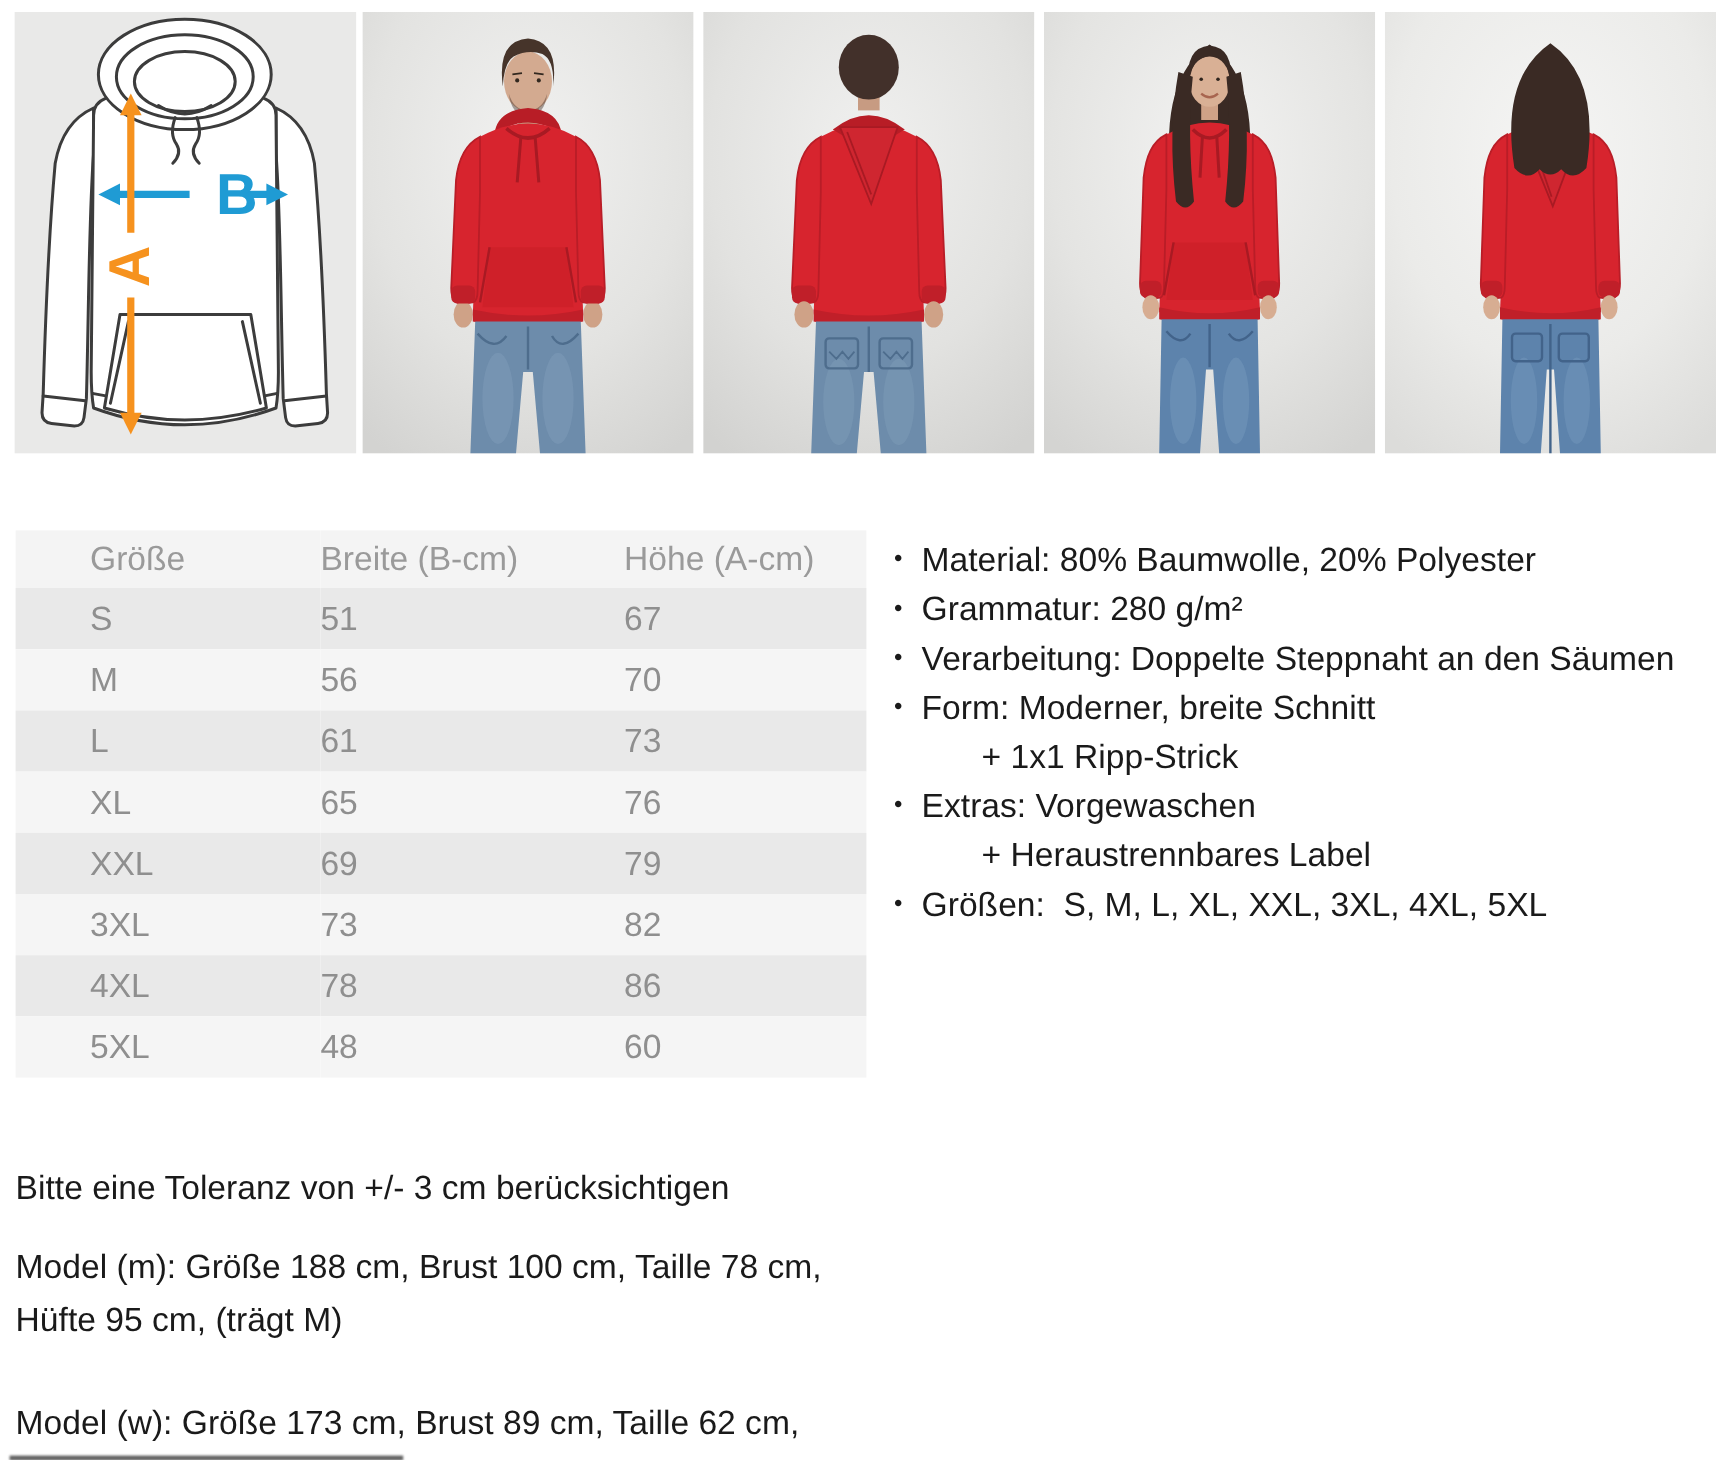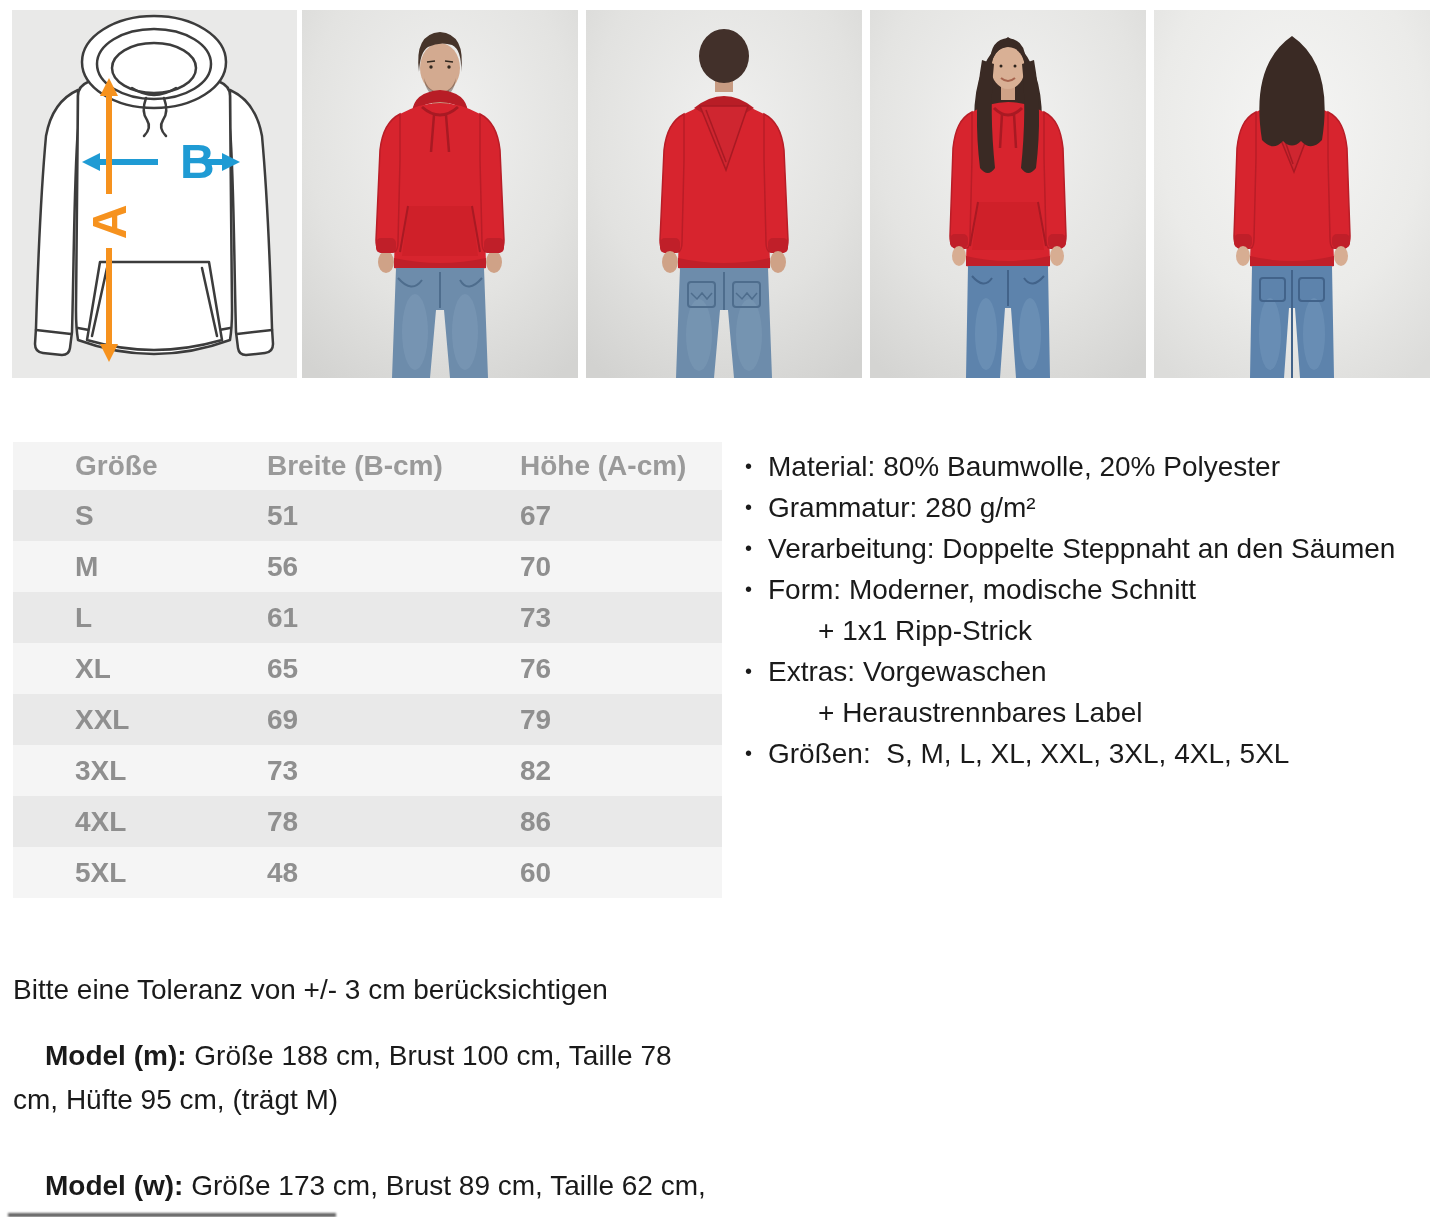--- a/index.html
+++ b/index.html
@@ -9,32 +9,32 @@
   .panel{position:absolute;top:10px;height:368px;}
   #p1{left:12px;width:285px;}
   #p2{left:302px;width:276px;}
   #p3{left:586px;width:276px;}
   #p4{left:870px;width:276px;}
   #p5{left:1154px;width:276px;}
   .panel svg{display:block;width:100%;height:100%;}
   
   #size-table{position:absolute;left:13px;top:442px;width:709px;border-collapse:collapse;table-layout:fixed;}
   #size-table col.c1{width:254px;} #size-table col.c2{width:253px;} #size-table col.c3{width:202px;}
-  #size-table th,#size-table td{font-weight:bold;text-align:left;font-size:28px;padding:0;vertical-align:middle;}
+  #size-table th,#size-table td{font-weight:normal;text-align:left;font-size:28px;padding:0;vertical-align:middle;}
   #size-table th{color:#9a9a9a;height:48px;background:#f4f4f4;}
   #size-table td{color:#8f8f8f;height:51px;}
   #size-table th:first-child,#size-table td:first-child{padding-left:62px;}
   #size-table tbody tr:nth-child(odd){background:#e9e9e9;}
   #size-table tbody tr:nth-child(even){background:#f5f5f5;}
   
   .note{position:absolute;left:13px;width:706px;font-size:28px;line-height:44px;color:#1a1a1a;}
   #tolerance{top:942px;line-height:40px;}
   #model-m{top:1006px;}
   #model-w{top:1136px;}
-  .note b{font-weight:bold;margin-left:32px;}
+  .note b{font-weight:normal;}
   
   #desc{position:absolute;left:745px;top:446px;width:688px;}
   #desc-intro{margin:0 0 56px 0;font-size:28px;line-height:39px;text-align:justify;}
   #features{list-style:none;margin:0;padding:0;font-size:28px;line-height:41px;}
   #features li{display:flex;}
   .dot{width:23px;flex:0 0 23px;font-size:20px;line-height:41px;color:#1a1a1a;}
   .cont{padding-left:50px;}
   
   #crop-line{position:absolute;left:8px;top:1213px;width:328px;height:4px;background:#3c3c3c;filter:blur(1px);opacity:.8;}
 </style>
@@ -300,21 +300,21 @@
         </li>
         <li>
           <span class="dot">•</span>
           <div>
             <div>Verarbeitung: Doppelte Steppnaht an den Säumen</div>
           </div>
         </li>
         <li>
           <span class="dot">•</span>
           <div>
-            <div>Form: Moderner, modische Schnitt</div>
+            <div>Form: Moderner, breite Schnitt</div>
             <div class="cont">+ 1x1 Ripp-Strick</div>
           </div>
         </li>
         <li>
           <span class="dot">•</span>
           <div>
             <div>Extras: Vorgewaschen</div>
             <div class="cont">+ Heraustrennbares Label</div>
           </div>
         </li>

